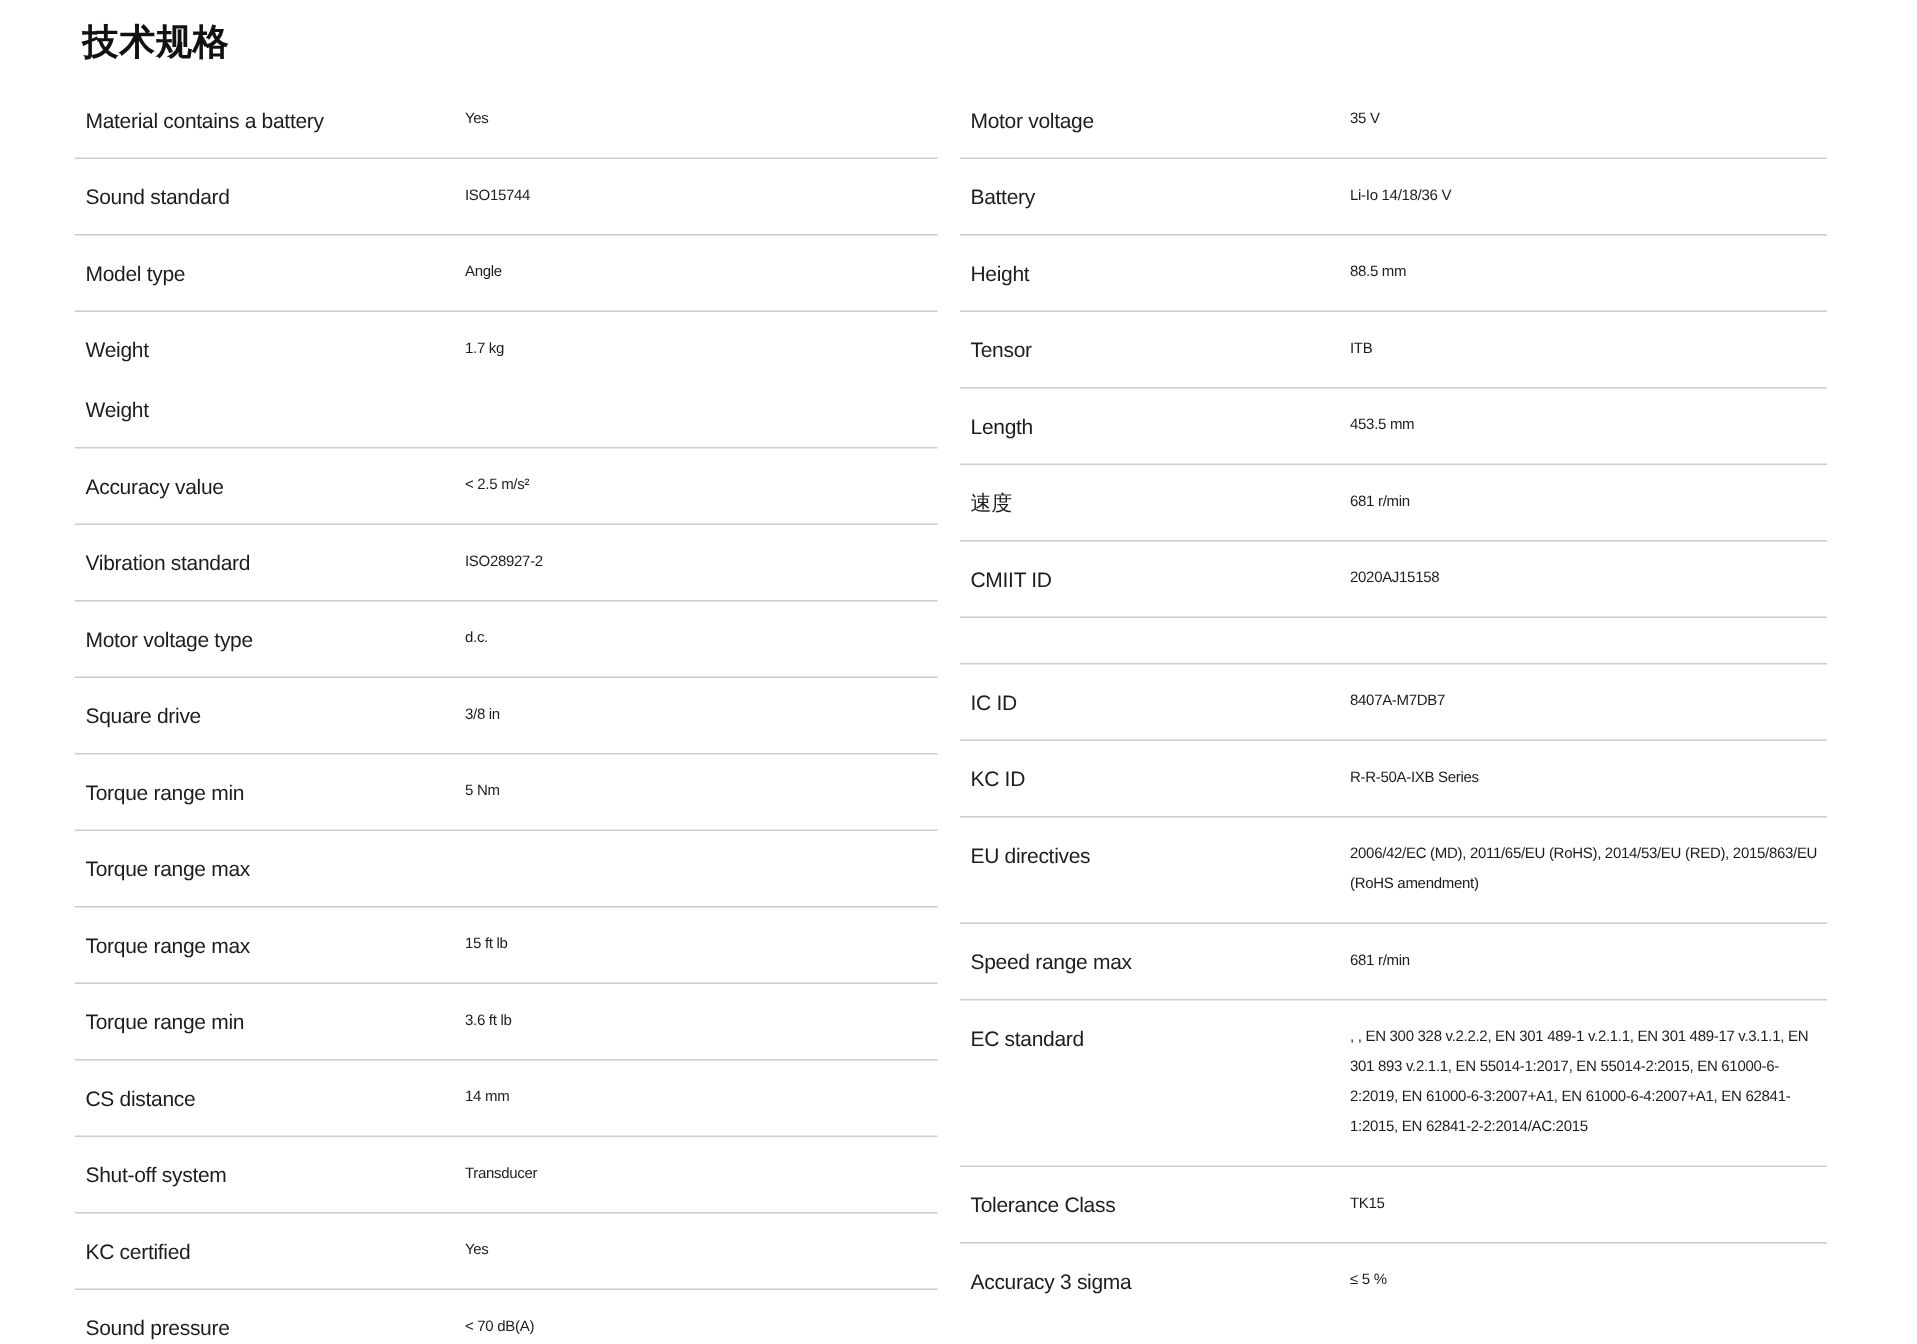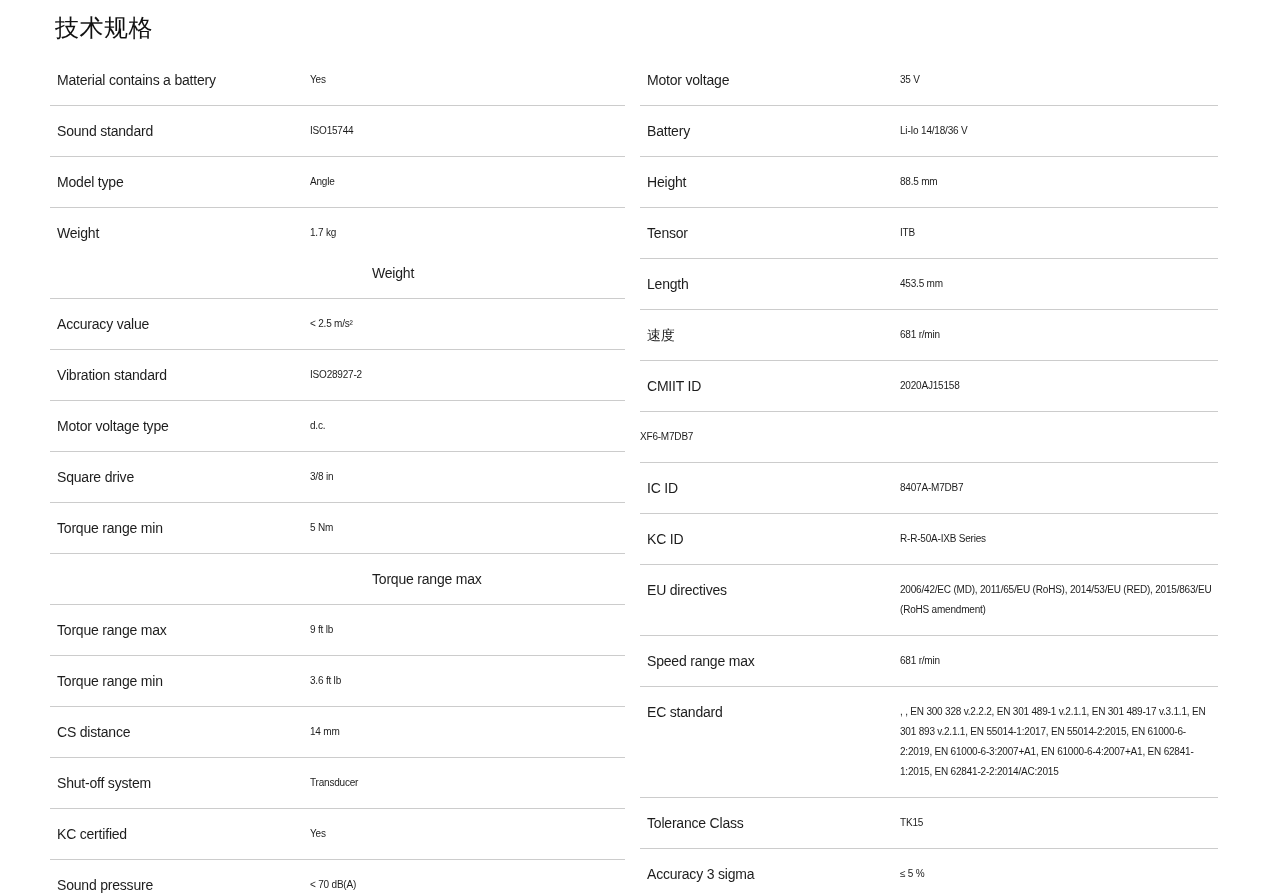--- a/index.html
+++ b/index.html
@@ -6,41 +6,41 @@
   html, body {
     width: 1278px; height: 896px;
     background: #ffffff;
     font-family: "Liberation Sans", "DejaVu Sans", sans-serif;
     overflow: hidden;
     position: relative;
   }
   .page { position: relative; width: 1278px; height: 896px; }
   .page-title {
     font-size: 24px;
-    font-weight: 400;
+    font-weight: 700;
     color: #111111;
     margin: 12px 18px 0 55px;
     letter-spacing: 0.5px;
   }
   .spec-grid {
     display: flex;
     margin: 11px 0 0 50px;
     gap: 15px;
   }
   .spec-col { width: 575px; }
   .spec-col.right { width: 578px; }
   .spec-row {
     display: flex;
     flex-direction: column;
     gap: 20px;
     padding: 15px 0;
     border-bottom: 1px solid #cccccc;
   }
   .spec-col .spec-row:last-child { border-bottom: none; }
-  .spec-line { display: flex; align-items: flex-start; justify-content: flex-end; }
+  .spec-line { display: flex; align-items: flex-start; }
   .spec-label {
     width: 260px;
     flex: 0 0 260px;
     padding-left: 7px;
     font-size: 14px;
     line-height: 20px;
     color: #1d1d1d;
     letter-spacing: -0.2px;
   }
   .spec-value {
@@ -119,21 +119,21 @@
           </div>
         </div>
         <div class="spec-row">
           <div class="spec-line">
             <span class="spec-label">Torque range max</span>
           </div>
         </div>
         <div class="spec-row">
           <div class="spec-line">
             <span class="spec-label">Torque range max</span>
-            <span class="spec-value">9 ft lb</span>
+            <span class="spec-value">15 ft lb</span>
           </div>
         </div>
         <div class="spec-row">
           <div class="spec-line">
             <span class="spec-label">Torque range min</span>
             <span class="spec-value">3.6 ft lb</span>
           </div>
         </div>
         <div class="spec-row">
           <div class="spec-line">
@@ -198,21 +198,20 @@
           </div>
         </div>
         <div class="spec-row">
           <div class="spec-line">
             <span class="spec-label">CMIIT ID</span>
             <span class="spec-value">2020AJ15158</span>
           </div>
         </div>
         <div class="spec-row">
           <div class="spec-line">
-            <span class="spec-value">XF6-M7DB7</span>
           </div>
         </div>
         <div class="spec-row">
           <div class="spec-line">
             <span class="spec-label">IC ID</span>
             <span class="spec-value">8407A-M7DB7</span>
           </div>
         </div>
         <div class="spec-row">
           <div class="spec-line">

